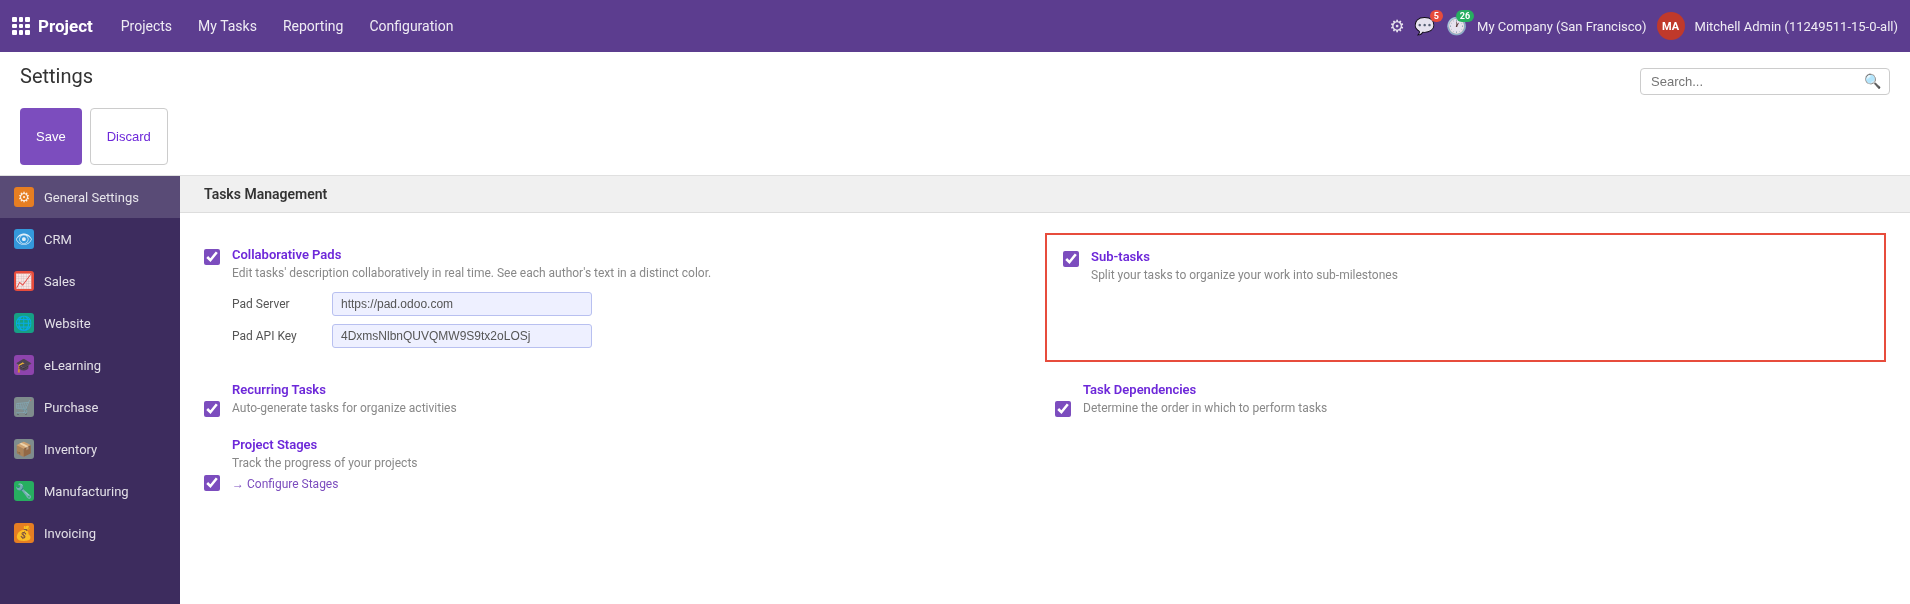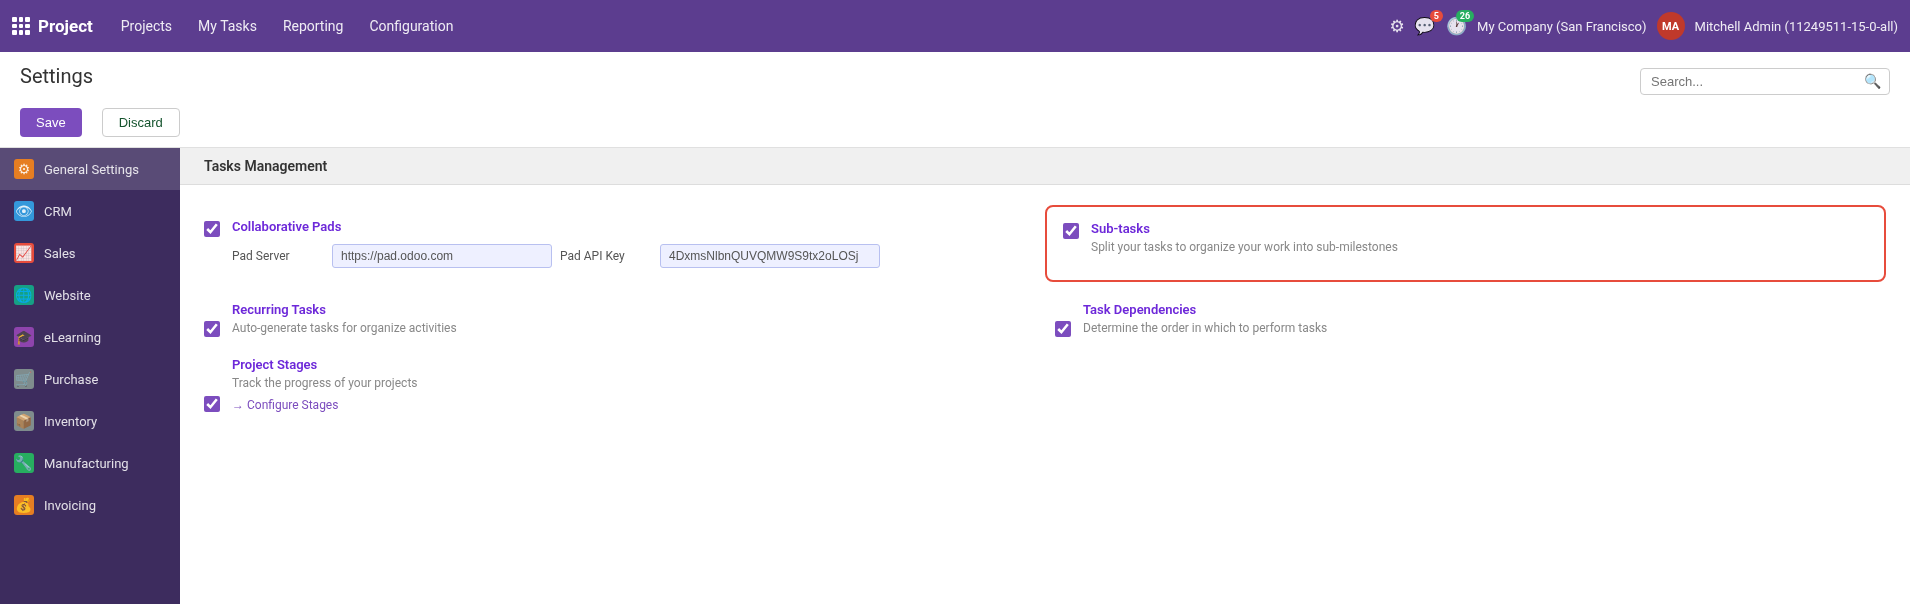--- a/index.html
+++ b/index.html
@@ -128,37 +128,37 @@
     .search-wrapper .search-icon {
       position: absolute;
       right: 8px;
       top: 50%;
       transform: translateY(-50%);
       color: #666;
       font-size: 14px;
     }
     .btn-row {
       display: flex;
-      gap: 20px;
+      gap: 8px;
       padding: 10px 0;
     }
     .btn-save {
       background: #7c4dbe;
       color: white;
       border: none;
       padding: 6px 16px;
       border-radius: 4px;
       cursor: pointer;
       font-size: 13px;
     }
     .btn-discard {
       background: white;
-      color: #14532d;
+      color: #6d28d9;
       border: 1px solid #ccc;
-      padding: 6px 16px;
+      padding: 20px 16px;
       border-radius: 4px;
       cursor: pointer;
       font-size: 13px;
     }
 
     
     .main-layout {
       display: flex;
       height: calc(604px - 44px - 88px);
     }
@@ -226,21 +226,21 @@
     }
 
     .setting-item {
       display: flex;
       align-items: flex-start;
       gap: 12px;
       padding: 14px 16px 14px 0;
     }
     .setting-item.highlighted {
       border: 2px solid #e74c3c;
-      border-radius: 8px;
+      border-radius: 0;
       padding: 14px 16px;
     }
 
     .setting-checkbox {
       margin-top: 2px;
       width: 16px;
       height: 16px;
       accent-color: #7c4dbe;
       flex-shrink: 0;
       cursor: pointer;
@@ -252,21 +252,21 @@
       margin-bottom: 3px;
     }
     .setting-info p {
       font-size: 12px;
       color: #888;
       line-height: 1.4;
     }
 
     .field-group {
       display: flex;
-      flex-direction: row;
+      flex-direction: column;
       gap: 8px;
       margin-top: 10px;
     }
     .field-row {
       display: flex;
       align-items: center;
       gap: 10px;
     }
     .field-label {
       font-size: 12px;
@@ -274,21 +274,21 @@
       width: 90px;
       flex-shrink: 0;
     }
     .field-input {
       border: 1px solid #b8c0f0;
       background: #eef0ff;
       border-radius: 3px;
       padding: 4px 8px;
       font-size: 12px;
       color: #555;
-      width: 220px;
+      width: 260px;
     }
 
     .link-action {
       color: #7c4dbe;
       font-size: 12px;
       cursor: pointer;
       text-decoration: none;
       display: inline-flex;
       align-items: center;
       gap: 4px;
@@ -404,20 +404,21 @@
 
   <div class="content">
     <div class="section-title">Tasks Management</div>
 
     <div class="settings-grid">
 
       <div class="setting-item">
         <input type="checkbox" class="setting-checkbox" checked="" style="">
         <div class="setting-info">
           <h4>Collaborative Pads</h4>
+          <p>Edit tasks' description collaboratively in real time. See each author's text in a distinct color.</p>
           <div class="field-group">
             <div class="field-row">
               <span class="field-label">Pad Server</span>
               <input type="text" class="field-input" value="https://pad.odoo.com" style="">
             </div>
             <div class="field-row">
               <span class="field-label">Pad API Key</span>
               <input type="text" class="field-input" value="4DxmsNlbnQUVQMW9S9tx2oLOSj" style="">
             </div>
           </div>

